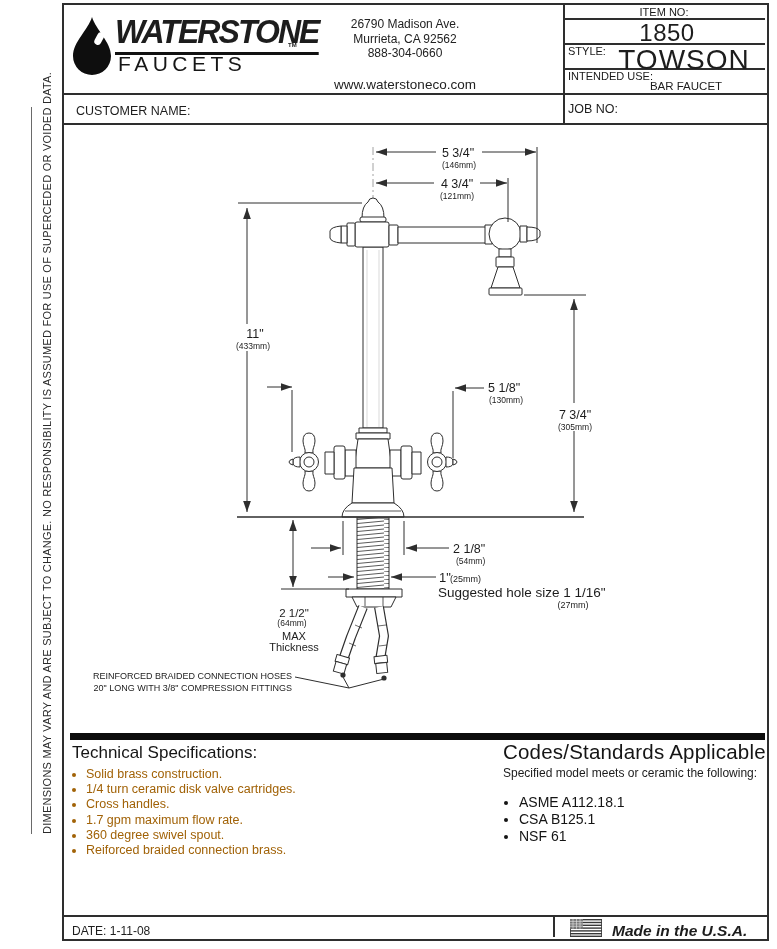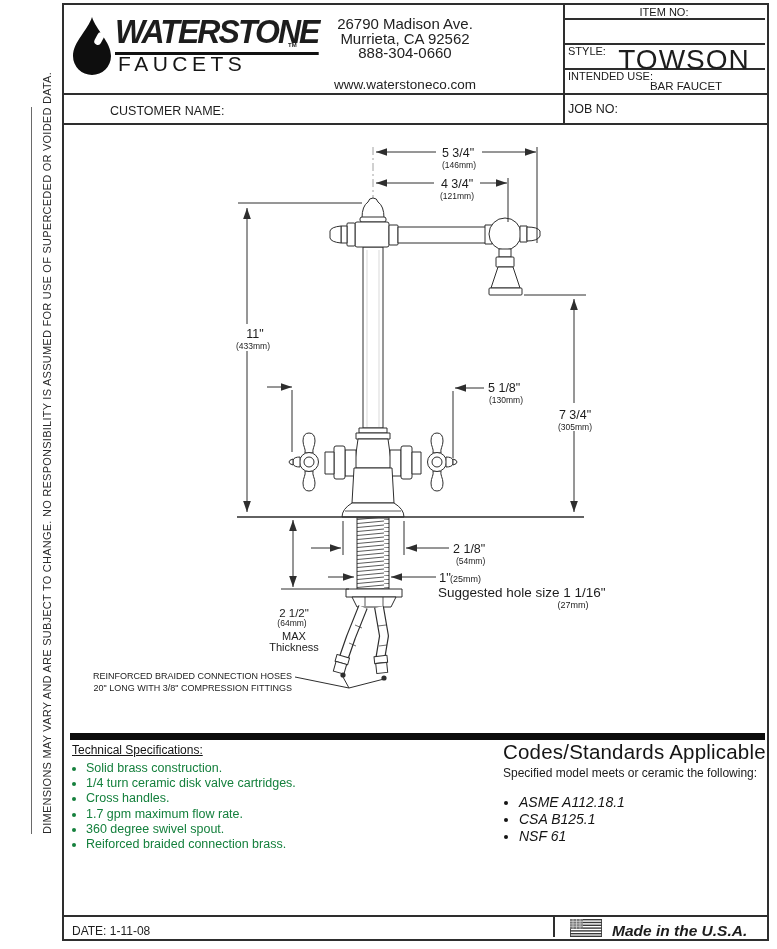--- a/index.html
+++ b/index.html
@@ -9,57 +9,57 @@
   
   .outer-border{left:62px;top:3px;width:703px;height:934px;border:2px solid #2e2e2e;}
   .hline{background:#2e2e2e;height:2px;}
   .vline{background:#2e2e2e;width:2px;}
   .thinv{background:#6a6a6a;width:1px;}
   
   .logo-drop{left:68px;top:15px;}
   .brand-name{left:115px;top:13px;font-size:33px;font-weight:bold;font-style:italic;letter-spacing:-2px;border-bottom:3px solid #111;padding-bottom:1px;transform:scaleX(.97);transform-origin:left;}
   .brand-tm{left:288px;top:42px;font-size:6px;font-weight:bold;}
   .brand-sub{left:118px;top:52px;font-size:21px;letter-spacing:4.5px;color:#161616;}
-  .addr{left:310px;top:17px;width:190px;text-align:center;font-size:15px;line-height:14.5px;color:#222;}
+  .addr{left:310px;top:17px;width:190px;text-align:center;font-size:12px;line-height:14.5px;color:#222;}
   .site{left:310px;top:77px;width:190px;text-align:center;font-size:13.5px;color:#222;}
   .rb-label{font-size:11px;color:#1a1a1a;}
   .item-label{left:566px;top:6px;width:196px;text-align:center;}
   .item-no{left:566px;top:19px;width:202px;text-align:center;font-size:24px;letter-spacing:.5px;}
   .style-label{left:568px;top:45px;}
   .style-val{left:600px;top:44px;width:168px;text-align:center;font-size:28px;letter-spacing:1px;}
   .use-label{left:568px;top:62px;margin-top:8px;}
   .use-val{left:604px;top:80px;width:164px;text-align:center;font-size:11.5px;}
   .job-label{left:568px;top:102px;font-size:12.5px;}
-  .cust-label{left:76px;top:104px;font-size:12.5px;margin-left:34px;}
+  .cust-label{left:76px;top:104px;font-size:12.5px;}
   
   .vstrip{left:40px;top:108px;width:20px;height:726px;}
   .vstrip span{position:absolute;left:1px;top:726px;transform:rotate(-90deg);transform-origin:0 0;white-space:nowrap;font-size:11px;letter-spacing:.25px;color:#2a2a2a;}
   
   svg{display:block;}
   svg text{font-family:"Liberation Sans",sans-serif;fill:#1c1c1c;}
   .part{fill:#fff;stroke:#2e2e2e;stroke-width:1;stroke-linejoin:round;}
   .dim{stroke:#2e2e2e;stroke-width:1;fill:none;}
   .wbg{fill:#fff;stroke:none;}
   .t12{font-size:12.5px;}
   .t13{font-size:13px;}
   .t135{font-size:13.5px;}
   .t11{font-size:11px;}
   .t115{font-size:11.5px;}
   .t9{font-size:9px;}
   .t85{font-size:8.5px;}
   
   .divider-bar{left:70px;top:733px;width:695px;height:7px;background:#0c0c0c;}
   .spec-col{left:72px;top:743px;width:400px;}
-  .spec-title{font-size:12px;text-decoration:underline;color:#151515;}
-  .spec-list{margin:4px 0 0 0;padding:0 0 0 14px;font-size:12.5px;line-height:15.2px;color:#15803d;}
+  .spec-title{font-size:17px;color:#151515;}
+  .spec-list{margin:4px 0 0 0;padding:0 0 0 14px;font-size:12.5px;line-height:15.2px;color:#a16207;}
   .spec-list li{list-style:disc;}
   .codes-col{left:503px;top:740px;width:266px;}
   .codes-title{font-size:20.5px;color:#151515;letter-spacing:.2px;}
   .codes-sub{font-size:12px;margin-top:2px;color:#1b1b1b;}
-  .codes-list{margin:14px 0 0 0;padding:0 0 0 16px;font-size:14px;line-height:17px;color:#141414;font-style:italic;}
+  .codes-list{margin:14px 0 0 0;padding:0 0 0 16px;font-size:14px;line-height:17px;color:#141414;}
   .codes-list li{list-style:disc;}
   
   .date-label{left:72px;top:924px;font-size:12px;}
   .made-in{left:612px;top:922px;font-size:15.5px;font-weight:bold;font-style:italic;}
   .flag{left:570px;top:919px;}
 </style>
 </head>
 <body>
 
 <div class="sheet">
@@ -84,20 +84,21 @@
   <div class="abs brand-sub">FAUCETS</div>
 
   <div class="abs addr">
     <div>26790 Madison Ave.</div>
     <div>Murrieta, CA 92562</div>
     <div>888-304-0660</div>
   </div>
   <div class="abs site">www.waterstoneco.com</div>
 
   <div class="abs rb-label item-label">ITEM NO:</div>
+  <div class="abs item-no">1850</div>
   <div class="abs rb-label style-label">STYLE:</div>
   <div class="abs style-val">TOWSON</div>
   <div class="abs rb-label use-label">INTENDED USE:</div>
   <div class="abs use-val">BAR FAUCET</div>
   <div class="abs job-label">JOB NO:</div>
   <div class="abs cust-label">CUSTOMER NAME:</div>
 
   <div class="abs vstrip">
     <span>DIMENSIONS MAY VARY AND ARE SUBJECT TO CHANGE. NO RESPONSIBILITY IS ASSUMED FOR USE OF SUPERCEDED OR VOIDED DATA.</span>
   </div>

